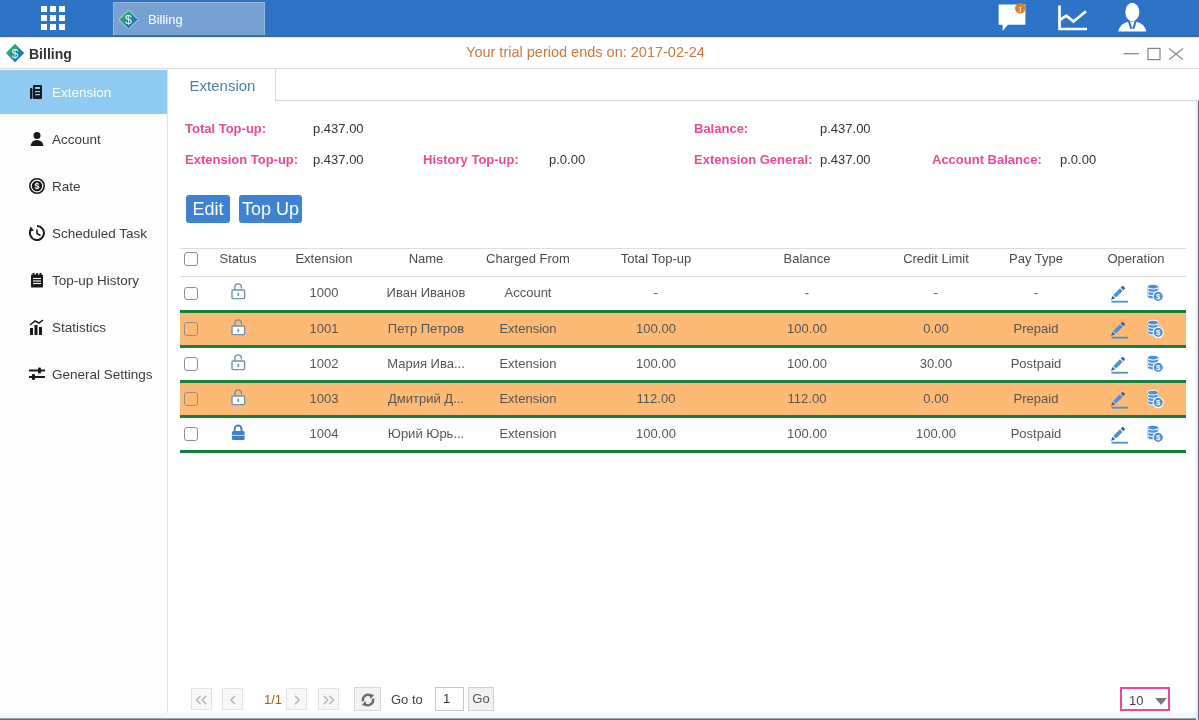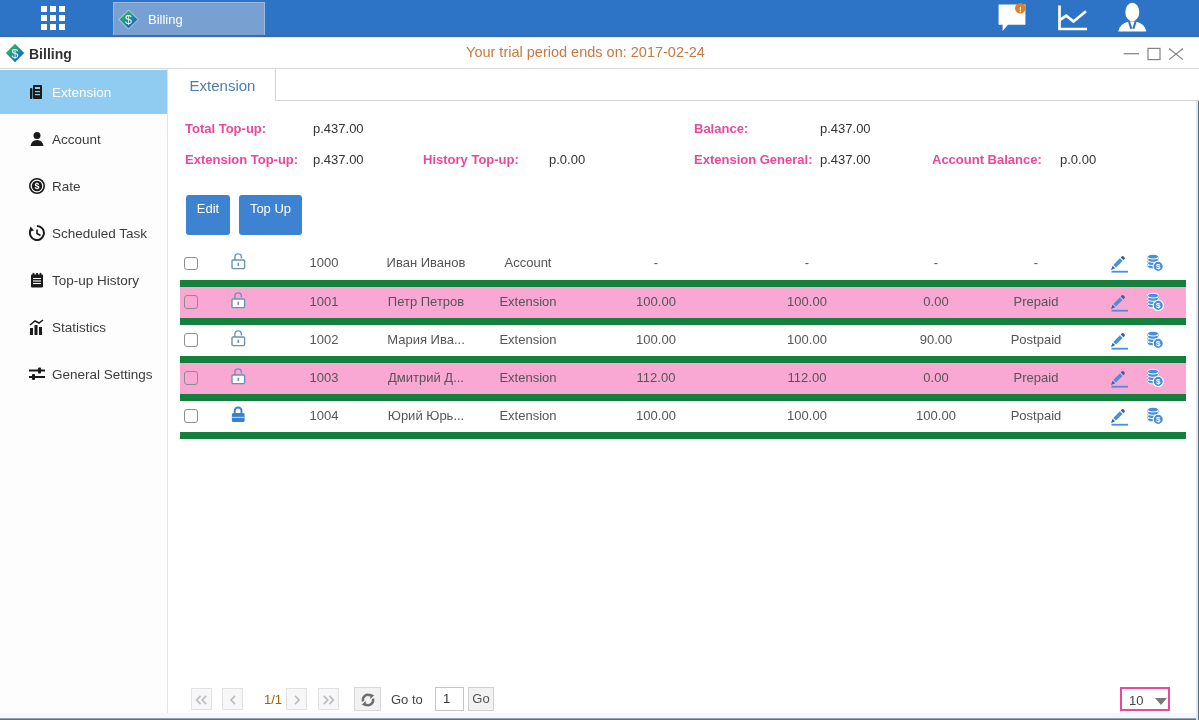--- a/index.html
+++ b/index.html
@@ -30,28 +30,28 @@
 
 
 #tabstrip { left:169px; top:69px; width:1030px; height:32px; background:#fff; }
 #activetab { position:absolute; left:0; top:0; width:107px; height:32px; background:#fff; border-right:1px solid #d5d5d5; }
 #activetab span { position:absolute; left:0; width:107px; top:8px; text-align:center; color:#4d7fae; font-size:15px; }
 #striprest { position:absolute; left:107px; top:0; width:923px; height:32px; border-bottom:1px solid #d5d5d5; }
 
 .slabel { position:absolute; font-weight:bold; color:#ec4899; }
 .sval { position:absolute; color:#333; }
 
-.bluebtn { position:absolute; top:195px; height:40px; background:#3e82d2; color:#fff; font-size:13px; text-align:center; line-height:28px; border-radius:3px; }
+.bluebtn { position:absolute; top:195px; height:28px; background:#3e82d2; color:#fff; font-size:18px; text-align:center; line-height:28px; border-radius:3px; }
 
 
 #tbl { left:180px; top:248px; width:1006px; }
 #tbl table { border-collapse:collapse; width:1006px; table-layout:fixed; }
 #tbl th { height:28px; font-weight:normal; color:#4a4a4a; font-size:13px; border-top:1px solid #dcdcdc; border-bottom:1px solid #dcdcdc; text-align:center; padding:0 0 9px 0; vertical-align:middle; }
-#tbl td { height:35px; color:#555; font-size:13px; text-align:center; border-bottom:7px solid #15803d; padding:0 0 2px 0; vertical-align:middle; }
-#tbl tr.odd td { background:#f9a8d4; }
+#tbl td { height:35px; color:#555; font-size:13px; text-align:center; border-bottom:3px solid #15803d; padding:0 0 2px 0; vertical-align:middle; }
+#tbl tr.odd td { background:#fdba74; }
 .cb { display:inline-block; width:13.5px; height:13.5px; border:1px solid #8e8e8e; border-radius:3px; background:transparent; vertical-align:middle; }
 th.cbcol, td.cbcol { text-align:left !important; }
 th.cbcol .cb, td.cbcol .cb { margin-left:4px; }
 
 
 #pager { left:180px; top:687px; width:1006px; height:24px; }
 .pbtn { position:absolute; top:1px; width:21px; height:22px; background:#f7f7f7; border:1px solid #e2e2e2; text-align:center; }
 #refreshbtn { position:absolute; left:174px; top:0; width:27px; height:24px; background:#f2f2f2; border:1px solid #d8d8d8; }
 #gotoin { position:absolute; left:255px; top:0; width:29px; height:24px; border:1px solid #c6c6c6; background:#fff; line-height:22px; padding-left:7px; color:#333; }
 #gobtn { position:absolute; left:288px; top:0; width:26px; height:24px; background:#f2f2f2; border:1px solid #d0d0d0; text-align:center; line-height:22px; color:#555; }
@@ -243,20 +243,32 @@
         <col style="width:112px">
         <col style="width:92px">
         <col style="width:112px">
         <col style="width:144px">
         <col style="width:158px">
         <col style="width:100px">
         <col style="width:100px">
         <col style="width:100px">
 </colgroup>
 <tbody>
+        <tr>
+<th class="cbcol"><span class="cb"></span></th>
+<th>Status</th>
+          <th>Extension</th>
+          <th>Name</th>
+          <th>Charged From</th>
+          <th>Total Top-up</th>
+          <th>Balance</th>
+          <th>Credit Limit</th>
+          <th>Pay Type</th>
+          <th>Operation</th>
+</tr>
 <tr>
 <td class="cbcol"><span class="cb"></span></td>
 <td><svg width="18" height="18" viewBox="0 0 18 18">
               <rect x="3" y="8" width="12.6" height="8.6" rx="1" fill="#fff" stroke="#6c92b5" stroke-width="1.4"></rect>
               <path d="M5.9 8 V5.1 a3.25 3.25 0 0 1 6.5 0 V6.6" fill="none" stroke="#6c92b5" stroke-width="1.4"></path>
               <line x1="9.3" y1="10.7" x2="9.3" y2="14" stroke="#6c92b5" stroke-width="1.6"></line>
             </svg></td>
 <td>1000</td>
           <td>Иван Иванов</td>
           <td>Account</td>
@@ -319,21 +331,21 @@
 <td><svg width="18" height="18" viewBox="0 0 18 18">
               <rect x="3" y="8" width="12.6" height="8.6" rx="1" fill="#fff" stroke="#6c92b5" stroke-width="1.4"></rect>
               <path d="M5.9 8 V5.1 a3.25 3.25 0 0 1 6.5 0 V6.6" fill="none" stroke="#6c92b5" stroke-width="1.4"></path>
               <line x1="9.3" y1="10.7" x2="9.3" y2="14" stroke="#6c92b5" stroke-width="1.6"></line>
             </svg></td>
 <td>1002</td>
           <td>Мария Ива...</td>
           <td>Extension</td>
           <td>100.00</td>
           <td>100.00</td>
-          <td>90.00</td>
+          <td>30.00</td>
           <td>Postpaid</td>
 <td><svg width="58" height="21" viewBox="0 0 58 21" style="margin-top:5px">
               <g fill="#4a90d8">
                 <path d="M6.3 11.9 L12.9 5.3 L15.6 8.0 L9.0 14.6 Z"></path>
                 <path d="M13.7 4.5 L14.9 3.3 Q15.7 2.5 16.5 3.3 L17.6 4.4 Q18.4 5.2 17.6 6.0 L16.4 7.2 Z" fill="#2e66a4"></path>
                 <path d="M5.6 12.7 L8.2 15.3 L4.0 16.9 Z" fill="#2e66a4"></path>
                 <rect x="4.5" y="17.8" width="16.5" height="1.8"></rect>
               </g>
               <path d="M40.5 3.5 v10 a5.5 2.4 0 0 0 11 0 v-10 z" fill="#4a90d8"></path>
               <g fill="#4a90d8" stroke="#fff" stroke-width="1">

